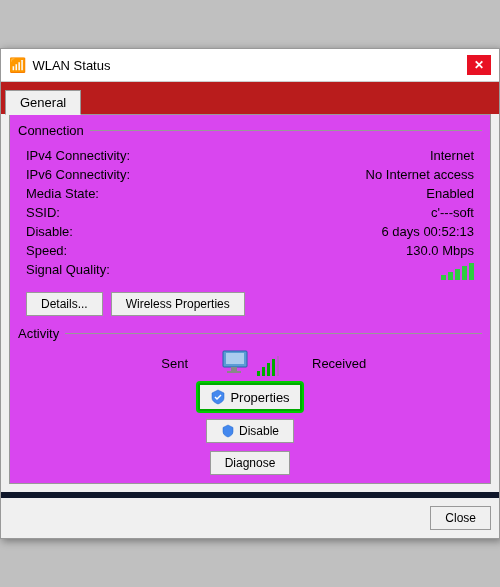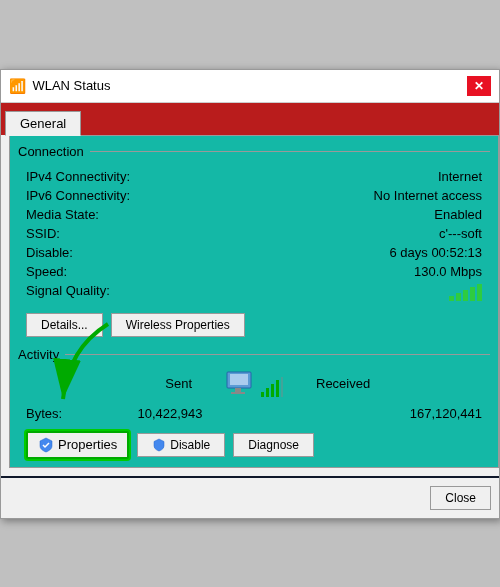--- a/index.html
+++ b/index.html
@@ -74,23 +74,23 @@
       background: #f0f0f0;
       font-size: 13px;
       cursor: pointer;
       margin-bottom: -1px;
       position: relative;
       z-index: 1;
     }
 
     .content {
       border: 1px solid #999;
-      margin: 0 0 8px 8px;
+      margin: 0 8px 8px 8px;
       padding: 8px;
-      background: #14b8a6;
+      background: #d946ef;
     }
 
     .section-title {
       font-size: 13px;
       color: #000;
       display: flex;
       align-items: center;
       gap: 6px;
       margin-bottom: 8px;
     }
@@ -176,20 +176,21 @@
       text-align: right;
       flex: 1;
     }
 
     .bottom-buttons {
       display: flex;
       gap: 8px;
       padding: 0 8px;
       margin-top: 6px;
       align-items: center;
+      flex-direction: column;
     }
 
     .properties-btn {
       position: relative;
     }
 
     .properties-btn-inner {
       display: flex;
       align-items: center;
       gap: 4px;
@@ -201,21 +202,21 @@
       font-size: 13px;
       font-family: 'Segoe UI', Tahoma, sans-serif;
       box-shadow: 0 0 0 2px #00cc00;
     }
 
     .footer {
       display: flex;
       justify-content: flex-end;
       padding: 8px;
       background: #f0f0f0;
-      border-top: 2px solid #0f172a;
+      border-top: 6px solid #0f172a;
     }
 
     .activity-wrapper {
       position: relative;
     }
   </style>
 </head>
 <body>
 
 <div class="window">
@@ -299,37 +300,20 @@
             <rect x="0" y="16" width="3" height="5" fill="#00aa00"></rect>
             <rect x="5" y="12" width="3" height="9" fill="#00aa00"></rect>
             <rect x="10" y="8" width="3" height="13" fill="#00aa00"></rect>
             <rect x="15" y="4" width="3" height="17" fill="#00aa00"></rect>
             <rect x="20" y="1" width="3" height="20" fill="#888" opacity="0.4"></rect>
           </svg>
         </div>
         <span style="flex:1; text-align:left; padding-left:8px;">Received</span>
       </div>
 
-      <div class="activity-wrapper" style="position:relative;">
-        <div class="activity-row">
-          <span class="activity-label">Bytes:</span>
-          <span class="activity-value">10,422,943</span>
-          <span style="width:30px; display:inline-block;"></span>
-          <span class="activity-value-right">167,120,441</span>
-        </div>
-
-        <svg width="80" height="90" style="position:absolute; left:30px; top:-85px; pointer-events:none;">
-          <defs>
-            <marker id="arrowhead" markerWidth="10" markerHeight="7" refX="10" refY="3.5" orient="auto">
-              <polygon points="0 0, 10 3.5, 0 7" fill="#00aa00"></polygon>
-            </marker>
-          </defs>
-          <path d="M 60 5 Q 20 30 15 80" stroke="#00aa00" stroke-width="4" fill="none" marker-end="url(#arrowhead)"></path>
-        </svg>
-      </div>
 
       <div class="bottom-buttons">
         <div class="properties-btn">
           <button class="properties-btn-inner">
 
             <svg width="16" height="16">
               <path d="M8 1 L14 4 L14 9 C14 13 8 15 8 15 C8 15 2 13 2 9 L2 4 Z" fill="#4488ee" stroke="#2266cc" stroke-width="0.5"></path>
               <path d="M5 8 L7 10 L11 6" stroke="#fff" stroke-width="1.5" fill="none"></path>
             </svg>
             <span>Properties</span>

